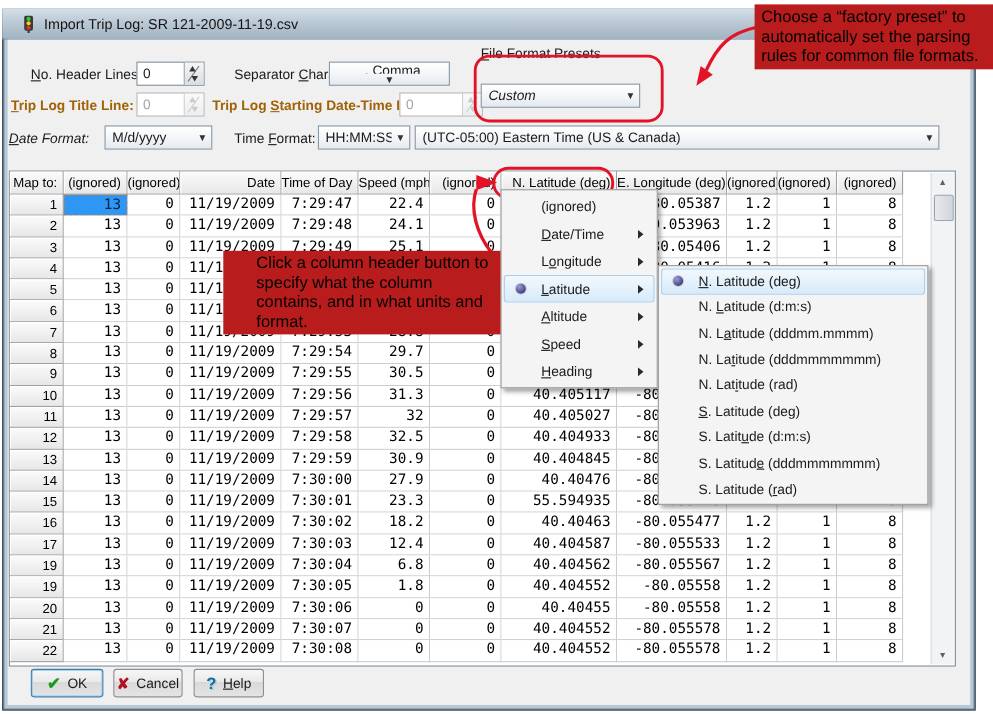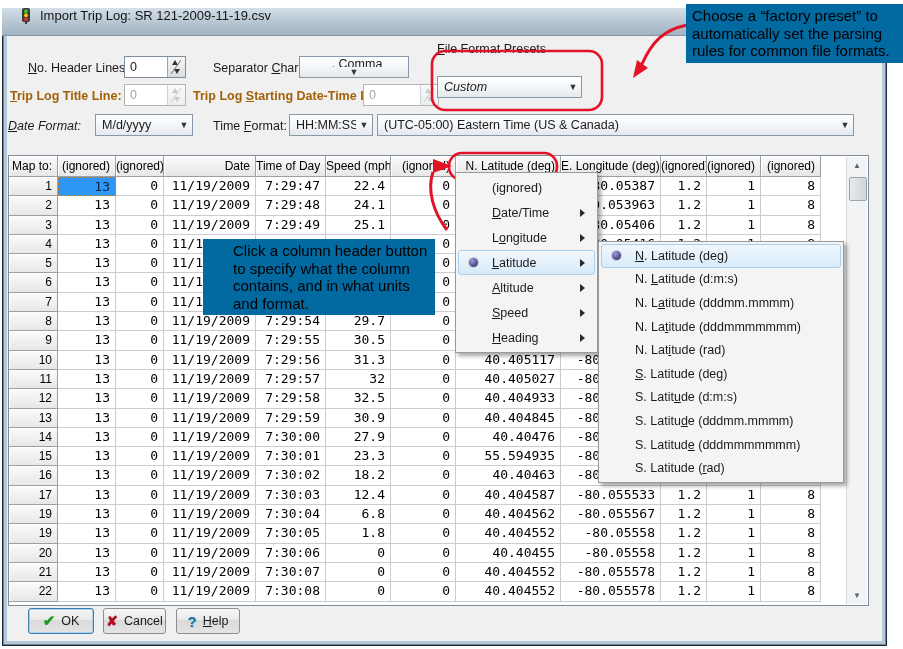--- a/index.html
+++ b/index.html
@@ -4,21 +4,21 @@
 <style>
   html,body{margin:0;padding:0;background:#fff;}
   .stage{position:relative;width:903px;height:649px;font-family:"Liberation Sans",sans-serif;overflow:hidden;background:#fff;}
   .abs{position:absolute;box-sizing:border-box;}
 
   
   .window{left:2px;top:8px;width:885px;height:638px;background:#f0f0f0;
     border:1px solid #1b2a38;box-shadow:0 0 0 1px #6f8494 inset,0 0 0 4px #b7c8d6 inset;z-index:1;}
   .titlebar{left:2px;top:8px;width:885px;height:28px;
     background:linear-gradient(#d4dfe8,#b6c5d1 55%,#a2b4c2);
-    border-bottom:1px solid #8296a7;display:flex;padding-left:16px;z-index:2;}
+    border-bottom:1px solid #8296a7;display:flex;align-items:center;padding-left:16px;z-index:2;}
   .title-text{font-size:13px;color:#141414;margin-left:6px;}
 
   
   .lbl{font-size:12.5px;color:#1a1a1a;white-space:nowrap;z-index:2;}
   .lbl.disabled{color:#a16207;font-weight:bold;}
   .combo{height:22px;border:1px solid #8a99a8;background:linear-gradient(#ffffff,#f2f5f8 55%,#e4e9ee);
     display:flex;align-items:center;z-index:2;}
   .combo .ctext{flex:1;font-size:12.5px;color:#1a1a1a;padding-left:6px;white-space:nowrap;overflow:hidden;}
   .combo .carrow{width:16px;text-align:center;font-size:9px;color:#333;}
   .spinedit{height:22px;border:1px solid #7f8d9a;background:#fff;display:flex;z-index:2;}
@@ -61,21 +61,21 @@
   .mitem .mlabel{font-size:12.5px;color:#1a1a1a;padding-left:33px;white-space:nowrap;}
   .mitem .marrow{position:absolute;right:9px;width:0;height:0;border-left:5px solid #2a2a2a;
     border-top:4px solid transparent;border-bottom:4px solid transparent;visibility:hidden;}
   .mitem.has-arrow .marrow{visibility:visible;}
   .mitem .bullet{position:absolute;left:10px;width:9px;height:9px;border-radius:50%;visibility:hidden;
     background:radial-gradient(circle at 35% 30%,#9c9cd8,#44447e 70%);box-shadow:0 0 0 1px #c8c8d8;}
   .mitem.has-bullet .bullet{visibility:visible;}
   .mitem.selected{background:linear-gradient(#f2f8fd,#d7ebfa);border-color:#a9cfee;}
 
   
-  .callout{background:#0369a1;color:#000;font-size:15px;line-height:17.5px;padding:3px 6px;z-index:20;}
+  .callout{background:#b91c1c;color:#000;font-size:15px;line-height:17.5px;padding:3px 6px;z-index:20;}
   .annsvg{left:0;top:0;width:903px;height:649px;z-index:5;pointer-events:none;}
 
   
   .btn{height:26px;border:1px solid #8e8e8e;border-radius:3px;display:flex;align-items:center;justify-content:center;
     background:linear-gradient(#f7f7f7,#e9e9e9 45%,#d9d9d9 46%,#e4e4e4);font-size:12.5px;color:#1a1a1a;z-index:2;gap:6px;}
   .btn.focus{border-color:#3c7fb1;box-shadow:0 0 0 1px #a9d0ea inset;}
   .icon-check{color:#1f9a1f;font-weight:bold;font-size:15px;}
   .icon-x{color:#b01020;font-weight:bold;font-size:14px;}
   .icon-q{color:#1668a8;font-weight:bold;font-size:15px;text-shadow:1px 1px 0 #9fd4cf;}
 </style>
@@ -547,43 +547,39 @@
       <div class="mitem">
 
         <span class="mlabel"><u>S</u>. Latitude (deg)</span>
       </div>
       <div class="mitem">
 
         <span class="mlabel">S. Latit<u>u</u>de (d:m:s)</span>
       </div>
       <div class="mitem">
 
-        <span class="mlabel">S. Latitu<u>d</u>e (dddmm.mmmm)</span>
-      </div>
-      <div class="mitem">
-
         <span class="mlabel">S. Latitud<u>e</u> (dddmmmmmmm)</span>
       </div>
       <div class="mitem">
 
         <span class="mlabel">S. Latitude (<u>r</u>ad)</span>
       </div>
     </div>
 
   <svg class="abs annsvg" viewBox="0 0 903 649">
     <rect x="432" y="51" width="170" height="59" rx="13" fill="none" stroke="#e31227" stroke-width="2.6"></rect>
     <rect x="449" y="153" width="108" height="27" rx="13" fill="none" stroke="#e31227" stroke-width="2.6"></rect>
     <path d="M687,25 C663,30 652,42 642,64" fill="none" stroke="#e31227" stroke-width="3"></path>
     <polygon points="633,78 648,68 637,60" fill="#e31227"></polygon>
     <path d="M447,230 C433,212 427,190 433,172" fill="none" stroke="#e31227" stroke-width="3"></path>
     <polygon points="452,166 433,159 433,173" fill="#e31227"></polygon>
   </svg>
 
   <div class="abs callout" style="left:686px;top:4px;width:217px;">Choose a “factory preset” to automatically set the parsing rules for common file formats.</div>
-  <div class="abs callout" style="left:203px;top:239px;width:232px;padding-left:30px;">Click a column header button to specify what the column contains, and in what units and format.</div>
+  <div class="abs callout" style="left:203px;top:228px;width:252px;padding-left:30px;">Click a column header button to specify what the column contains, and in what units and format.</div>
 
   <div class="abs btn focus" style="left:28px;top:608px;width:66px;">
     <span class="icon-check">✔</span>
     <span>OK</span>
   </div>
   <div class="abs btn" style="left:103px;top:608px;width:63px;">
     <span class="icon-x">✘</span>
     <span>Cancel</span>
   </div>
   <div class="abs btn" style="left:176px;top:608px;width:64px;">

